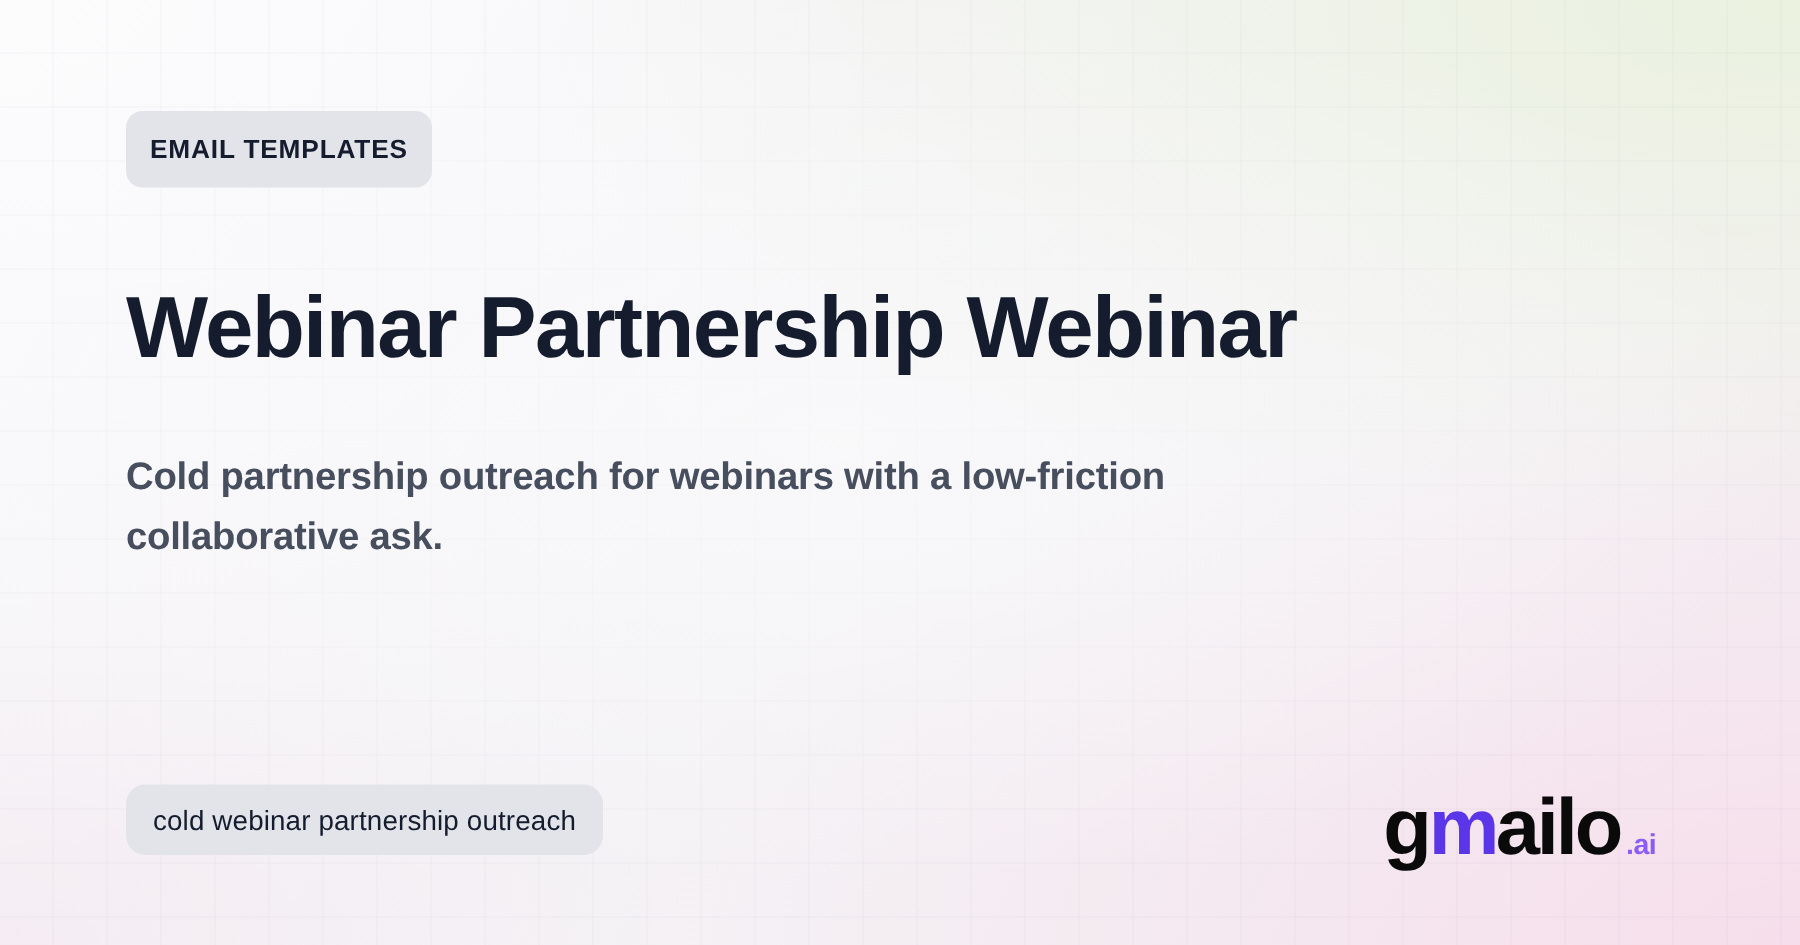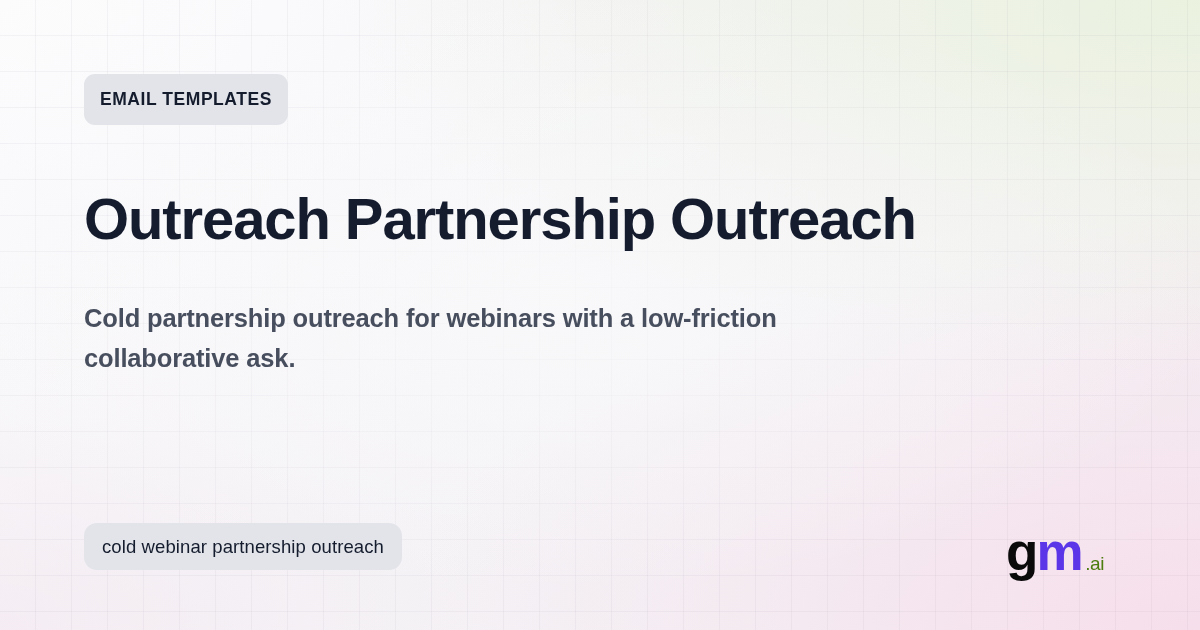--- a/index.html
+++ b/index.html
@@ -120,46 +120,47 @@
   }
 
   .logo-m {
     color:#5b35e8;
     letter-spacing:-2.4px;
   }
 
   .logo-tld {
     margin-left:4px;
     font-size:19px;
-    font-weight:normal;
+    font-weight:bold;
     letter-spacing:-0.4px;
-    color:#4d7c0f;
+    color:#8b5cf6;
   }
 </style>
 </head>
 <body>
 
 <div class="og-card">
 
   <div class="bg-base"></div>
   <div class="bg-grid"></div>
   <div class="bg-grid-fade"></div>
 
   <div class="content">
 
     <div class="pill pill-top">EMAIL TEMPLATES</div>
 
-    <h1 class="headline">Outreach Partnership Outreach</h1>
+    <h1 class="headline">Webinar Partnership Webinar</h1>
 
     <p class="subhead">Cold partnership outreach for webinars with a low-friction collaborative ask.</p>
 
     <div class="pill pill-bottom">cold webinar partnership outreach</div>
 
     <div class="logo">
       <span class="logo-word">
         <span>g</span>
         <span class="logo-m">m</span>
+        <span>ailo</span>
       </span>
       <span class="logo-tld">.ai</span>
     </div>
 
   </div>
 </div>
 
 </body></html>

